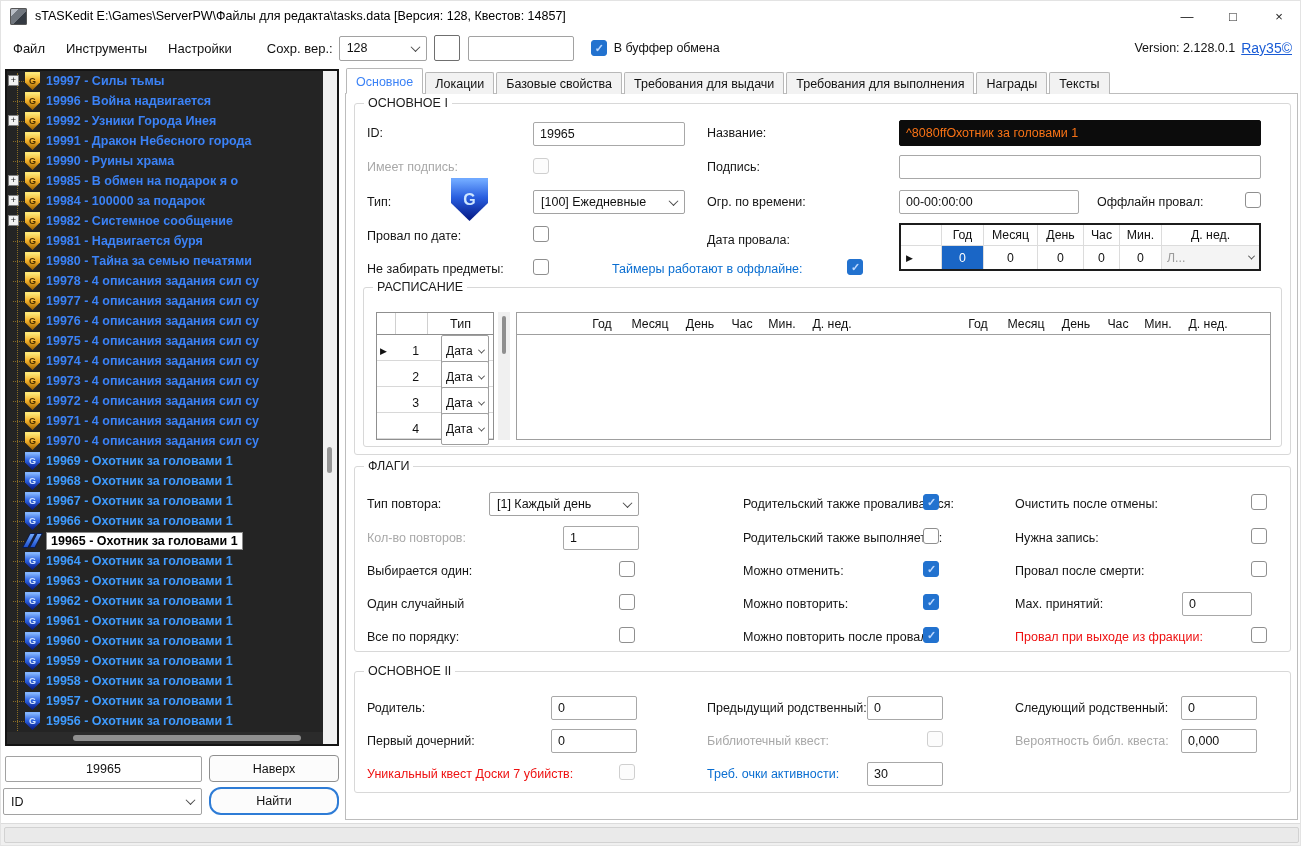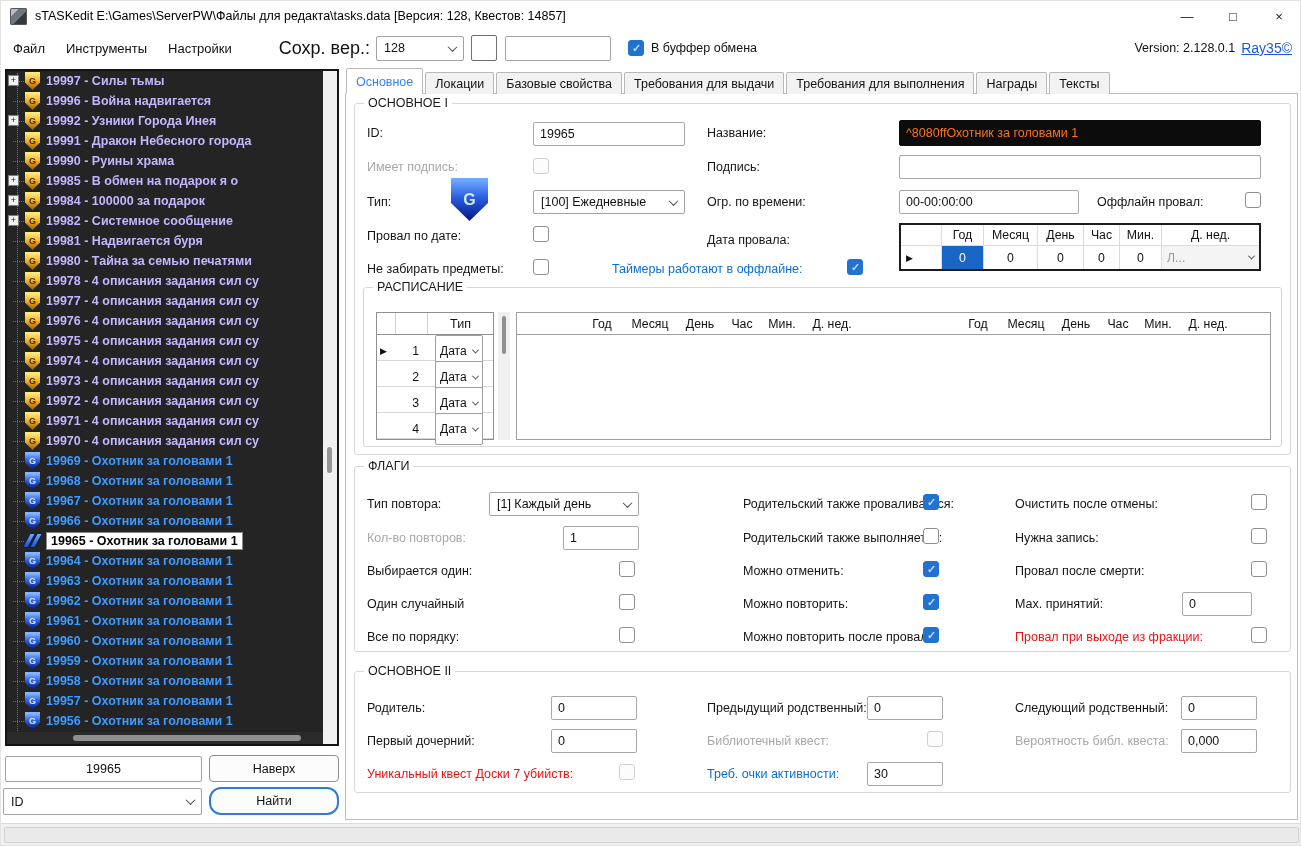--- a/index.html
+++ b/index.html
@@ -7,21 +7,21 @@
 .app{position:relative;width:1301px;height:846px;background:#fff;overflow:hidden;font-size:12.5px;color:#111;border:1px solid #e3e3e3}
 
 .titlebar{position:absolute;left:0;top:0;width:1301px;height:30px;display:flex;align-items:center;background:#fff}
 .appicon{width:17px;height:17px;margin-left:9px;border-radius:2px;flex:none;background:linear-gradient(135deg,#b9bec6 0 28%,#70767e 28% 58%,#343a42 58% 100%);box-shadow:inset 0 0 0 1px #555}
 .apptitle{margin-left:8px;font-size:12.5px;color:#000;white-space:nowrap}
 .winbtns{margin-left:auto;display:flex;height:100%}
 .winbtn{width:46px;display:flex;align-items:center;justify-content:center;font-size:13px;color:#222}
 
 .menurow{position:absolute;left:0;top:30px;width:1301px;height:34px;display:flex;align-items:center}
 .menuitem{padding:4px 9px;margin-left:3px;font-size:13px;color:#111}
-.mlabel{margin-left:38px;font-size:18px}
+.mlabel{margin-left:26px;font-size:13px}
 .combo{border:1px solid #a2a2a2;border-radius:2px;background:#fff;display:flex;align-items:center;justify-content:space-between;padding:0 7px;font-size:12.5px;color:#111}
 .chev{width:7px;height:7px;border-right:1.6px solid #4a4a4a;border-bottom:1.6px solid #4a4a4a;transform:rotate(45deg) translate(-1px,-1px);flex:none;margin-left:6px}
 .chev.sm{width:5px;height:5px}
 .saver{width:88px;height:25px;margin-left:6px}
 .tbox{width:26px;height:26px;border:1px solid #6f6f6f;border-radius:2px;background:#fff;margin-left:7px}
 .tinput{width:106px;height:25px;border:1px solid #a2a2a2;border-radius:2px;margin-left:8px;background:#fff}
 .cb{width:16px;height:16px;border:1px solid #8f8f8f;border-radius:3px;background:#fff;display:inline-block;position:relative;flex:none}
 .cb.on{background:#2272cf;border-color:#2272cf}
 .cb.on::after{content:"✓";position:absolute;left:3px;top:0;font-size:11px;line-height:15px;color:#bcd8ff;font-weight:700}
 .cb.dis{border-color:#cfcfcf;background:#fcfcfc}
@@ -36,21 +36,21 @@
 .tconn{width:18px;height:20px;flex:none;position:relative}
 .tconn::after{content:"";position:absolute;left:6px;top:10px;width:11px;border-top:1px dotted #8a6d25}
 .plusbox{position:absolute;left:1px;top:4px;width:11px;height:11px;background:#f2f2f2;border:1px solid #7d7d7d;color:#222;font-size:9px;line-height:9px;text-align:center;font-weight:400;z-index:2}
 .ticon{position:relative;width:15px;height:18px;margin-right:6px;flex:none;display:flex;align-items:center;justify-content:center;font-size:9px;font-weight:700}
 .ticon.gold,.ticon.blue{clip-path:polygon(0 0,100% 0,100% 58%,50% 100%,0 58%)}
 .ticon.gold{background:linear-gradient(180deg,#ffe977 8%,#f4b32d 48%,#a96c06 92%);color:#4a2f00}
 .ticon.blue{background:linear-gradient(180deg,#82b4ff 8%,#2d62e0 48%,#0a1e8c 92%);color:#d9e8ff}
 .ticon.edit::before,.ticon.edit::after{content:"";position:absolute;width:4px;height:13px;background:linear-gradient(180deg,#6fa9ff,#1c4fd0);transform:skewX(-28deg);box-shadow:0 0 0 1px #0a1c50}
 .ticon.edit::before{left:2px;top:2px}
 .ticon.edit::after{left:9px;top:2px}
-.tlabel{font-size:12.5px;color:#c4b5fd}
+.tlabel{font-size:12.5px;color:#3b82f6}
 .trow.blue .tlabel{color:#3f9bff}
 .trow.sel .tlabel{background:#fff;color:#000;border:1px solid #8a8a8a;padding:0 4px;line-height:16px}
 .vscroll{position:absolute;right:0;top:0;width:14px;bottom:0;background:#f1f1f1}
 .vthumb{position:absolute;left:4px;width:5px;top:376px;height:26px;background:#969696;border-radius:3px}
 .hscroll{position:absolute;left:0;right:14px;bottom:0;height:12px;background:#2b2b2b}
 .hthumb{position:absolute;left:66px;width:228px;top:3px;height:6px;background:#8f8f8f;border-radius:3px}
 
 .sinput{position:absolute;left:4px;top:755px;width:197px;height:26px;border:1px solid #a2a2a2;border-radius:2px;text-align:center;font-size:12.5px;font-family:inherit;outline:none;color:#111}
 .btn{position:absolute;border:1px solid #8f8f8f;border-radius:4px;background:#fcfcfc;font-size:12.5px;display:flex;align-items:center;justify-content:center;color:#111}
 .btn-up{left:208px;top:754px;width:130px;height:27px}
@@ -81,21 +81,21 @@
 .ft-c.sel{background:#1a66c6;color:#fff}
 .ft-c.marker{justify-content:flex-start;padding-left:5px;font-size:9px}
 .ft-c.wk{justify-content:space-between;padding:0 5px;color:#9a9a9a;background:#f4f4f4}
 
 .sgl{position:absolute;left:12px;top:24px;width:118px;border:1px solid #8f8f8f;background:#fff}
 .sgl-h{height:22px;border-bottom:1px solid #8f8f8f;display:grid;grid-template-columns:18px 32px 1fr;align-items:center}
 .sgl-h .hd{height:100%;display:flex;align-items:center;justify-content:center;border-left:1px solid #d0d0d0}
 .sgl-r{height:26px;display:grid;grid-template-columns:18px 30px 1fr;border-bottom:1px solid #d8d8d8;align-items:center}
 .sgl-m{padding-left:3px;font-size:9px}
 .sgl-n{text-align:right;padding-right:6px;font-size:12.3px}
-.mini-combo{border:1px solid #9f9f9f;border-radius:2px;height:32px;margin:0 10px;display:flex;align-items:center;justify-content:space-between;padding:0 4px;font-size:12px;background:#fff}
+.mini-combo{border:1px solid #9f9f9f;border-radius:2px;height:32px;margin:0 16px;display:flex;align-items:center;justify-content:space-between;padding:0 4px;font-size:12px;background:#fff}
 .sgs{position:absolute;left:134px;top:24px;width:12px;height:128px;background:#f0f0f0}
 .sgs-t{position:absolute;left:4px;top:4px;width:4px;height:38px;background:#8f8f8f;border-radius:2px}
 .sgr{position:absolute;left:152px;top:24px;width:755px;height:128px;border:1px solid #9f9f9f;background:#fff}
 .sgr-h{height:22px;border-bottom:1px solid #9f9f9f;display:grid;grid-template-columns:64px 42px 54px 46px 38px 42px 58px 96px 42px 54px 46px 38px 42px 58px auto;align-items:center}
 .sgr-h .hd{text-align:center;font-size:12.3px}
 
 .statusbar{position:absolute;left:0;top:822px;width:1301px;height:24px;background:#f0f0f0;border-top:1px solid #dcdcdc}
 .statusinner{position:absolute;left:3px;right:3px;top:3px;bottom:4px;background:#eaeaea;border:1px solid #d2d2d2;border-radius:2px;font-size:12px;padding-left:6px;color:#333}
 </style>
 </head>

